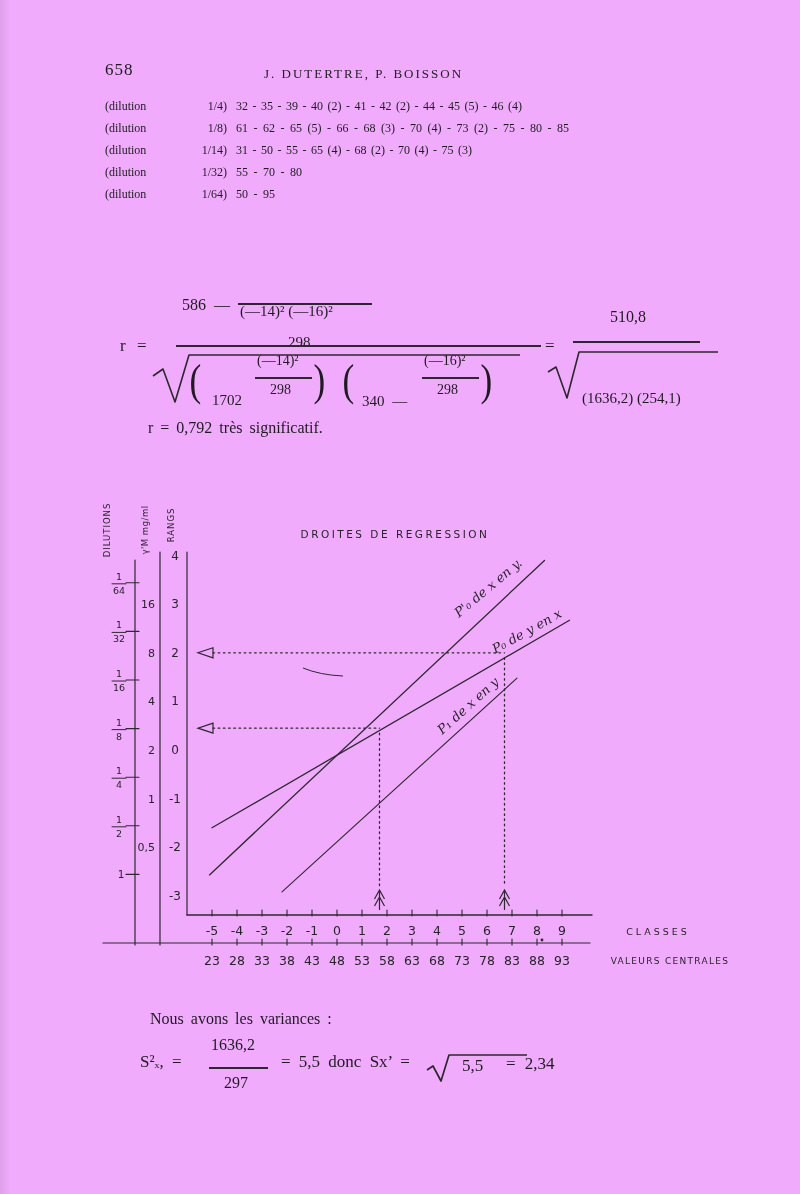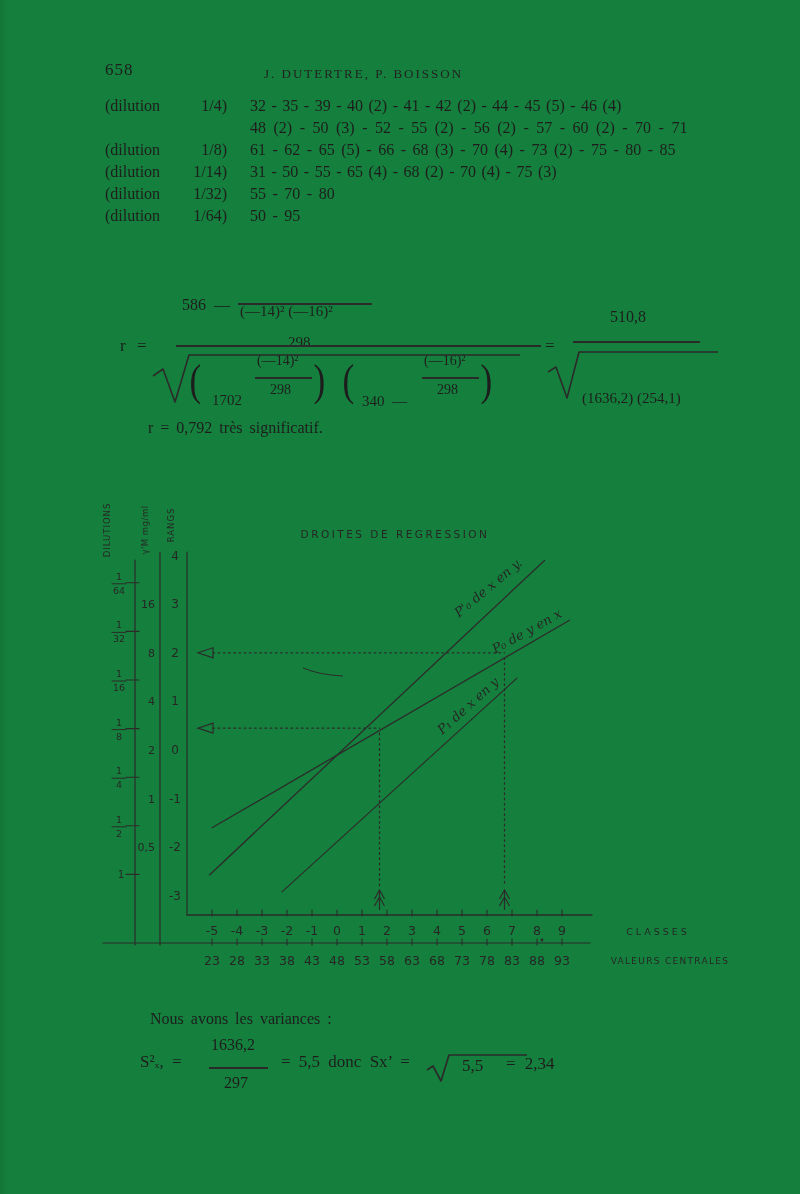--- a/index.html
+++ b/index.html
@@ -1,31 +1,31 @@
 <!DOCTYPE html>
 <html><head>
 <meta charset="utf-8">
 <style>
   html,body{margin:0;padding:0;background:#888;}
   .page{
     position:relative;width:800px;height:1194px;margin:0 auto;
-    background:#15803d;
+    background:#f0abfc;
     font-family:"Liberation Serif","DejaVu Serif",serif;
     color:#1d1d1d;overflow:hidden;
   }
   .page::before{content:"";position:absolute;left:0;top:0;width:10px;height:100%;
     background:linear-gradient(90deg,rgba(0,0,0,.07),rgba(0,0,0,0));pointer-events:none;}
   .abs{position:absolute;}
   .pagenum{font-size:17px;letter-spacing:1px;}
   .authors{font-size:13px;letter-spacing:2px;color:#222;}
   
-  .dilutions{position:absolute;left:105px;top:95px;width:620px;font-size:16px;line-height:22px;}
+  .dilutions{position:absolute;left:105px;top:95px;width:620px;font-size:12px;line-height:22px;}
   .dil-row{display:flex;align-items:flex-start;}
   .dil-label{width:122px;flex:none;display:flex;justify-content:space-between;}
-  .dil-data{flex:1;margin-left:23px;}
+  .dil-data{flex:1;margin-left:9px;}
   .ws1{word-spacing:1.5px;}
   .ws2{word-spacing:2.5px;}
   .ws3{word-spacing:3.5px;}
   .ws4{word-spacing:5px;}
   .para{font-size:16px;line-height:22px;}
   #para-correlation{left:105px;top:246px;width:618px;text-indent:43px;text-align:justify;text-align-last:justify;word-spacing:2px;}
   #para-regression{left:105px;top:440px;width:618px;text-indent:43px;text-align:justify;word-spacing:3.5px;}
   .it{font-style:italic;}
   
   .f{position:absolute;white-space:nowrap;}
@@ -47,21 +47,20 @@
   <span class="abs authors" style="left:264px;top:66px;">J. DUTERTRE, P. BOISSON</span>
 
   <div class="dilutions">
     <div class="dil-row">
       <span class="dil-label">
           <span>(dilution</span>
           <span>1/4)</span>
         </span>
       <div class="dil-data">
         <div class="ws1">32 - 35 - 39 - 40 (2) - 41 - 42 (2) - 44 - 45 (5) - 46 (4)</div>
-        <div class="ws3">48 (2) - 50 (3) - 52 - 55 (2) - 56 (2) - 57 - 60 (2) - 70 - 71</div>
       </div>
     </div>
     <div class="dil-row">
       <span class="dil-label">
           <span>(dilution</span>
           <span>1/8)</span>
         </span>
       <div class="dil-data">
         <div class="ws2">61 - 62 - 65 (5) - 66 - 68 (3) - 70 (4) - 73 (2) - 75 - 80 - 85</div>
       </div>

